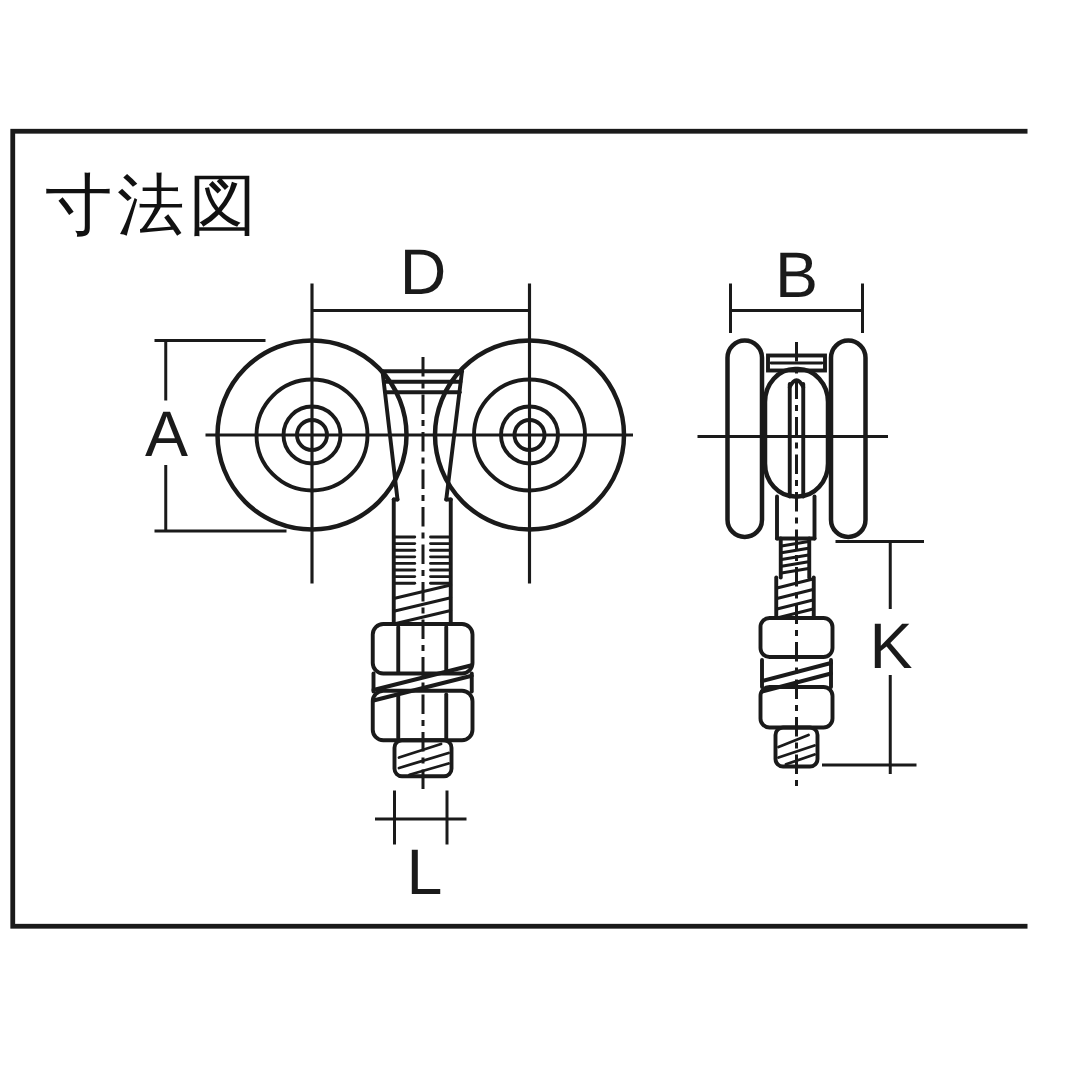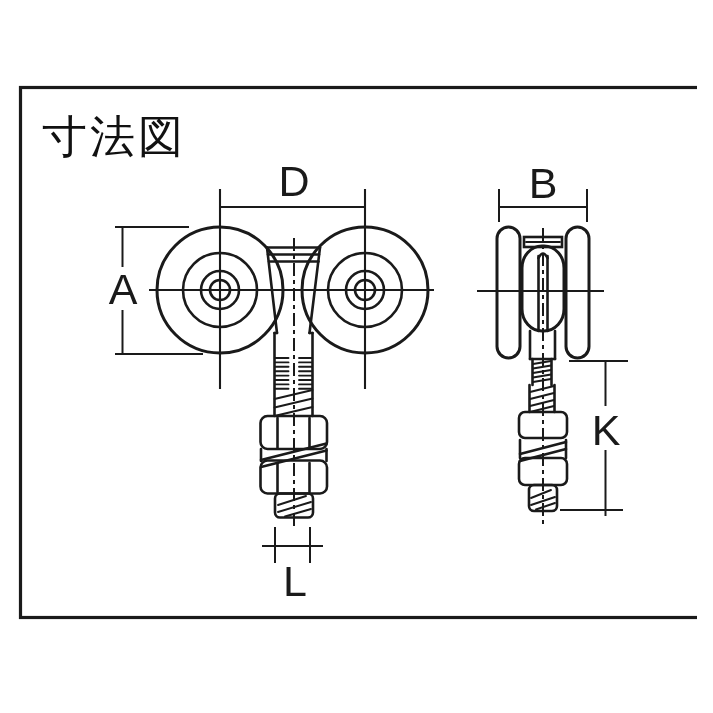--- a/index.html
+++ b/index.html
@@ -2,21 +2,20 @@
 <html><head>
 <meta charset="utf-8">
 <style>
   html,body{margin:0;padding:0;background:#ffffff;}
   .canvas{
     position:relative;
     width:685px;height:713px;
     background:#ffffff;
     font-family:"DejaVu Sans","Liberation Sans",sans-serif;
     overflow:hidden;
-    margin-left:12px;
   }
   svg{position:absolute;left:0;top:0;}
   .outline{stroke:#1a1a1a;fill:none;stroke-width:3;stroke-linecap:round;}
   .outline2{stroke:#1a1a1a;fill:none;stroke-width:2.6;stroke-linecap:round;}
   .hatch{stroke:#1a1a1a;fill:none;stroke-width:1.9;stroke-linecap:round;}
   .cline{stroke:#1a1a1a;fill:none;stroke-width:2.1;stroke-linecap:butt;}
   .cdash{stroke:#1a1a1a;fill:none;stroke-width:2;stroke-dasharray:13 4 4 4;}
   .dim{stroke:#1a1a1a;fill:none;stroke-width:2;stroke-linecap:butt;}
   .frame{stroke:#1a1a1a;fill:none;stroke-width:3.2;}
   .dimtext{

